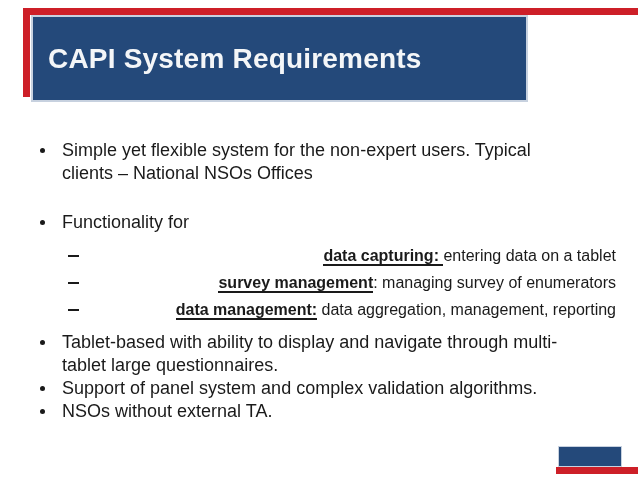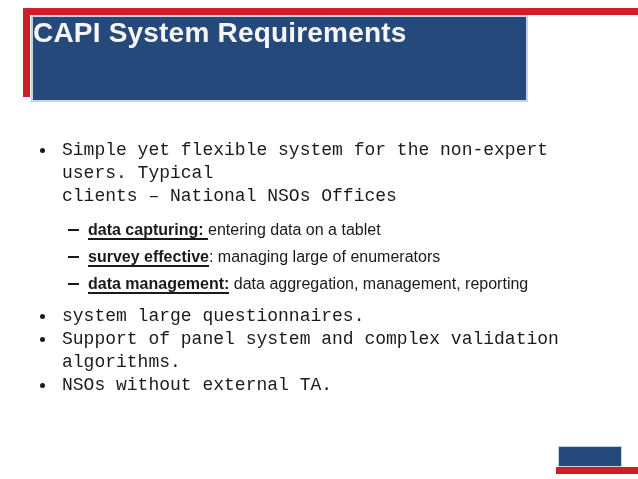--- a/index.html
+++ b/index.html
@@ -29,59 +29,60 @@
   }
 
   
   .title-box {
     position: absolute;
     left: 31px; top: 15px;
     width: 497px; height: 87px;
     background: #24497a;
     border: 2px solid #c7d1df;
     display: flex;
-    align-items: flex-start;
+    align-items: center;
+    padding-left: 15px;
   }
   .title-box h1 {
     color: #f4f6f8;
     font-size: 28px;
     font-weight: bold;
     letter-spacing: 0.2px;
   }
 
   
   .body-area {
     position: absolute;
     left: 38px; top: 139px;
     width: 578px;
     color: #1a1a1a;
   }
   .bullet {
     position: relative;
     padding-left: 24px;
     font-size: 18px;
     line-height: 23px;
-    font-family: Liberation Mono, monospace;
   }
   .bullet .dot {
     position: absolute;
     left: 2px; top: 9px;
     width: 5px; height: 5px;
     border-radius: 50%;
     background: #1a1a1a;
   }
   .gap-lg { margin-top: 26px; }
   .gap-md { margin-top: 8px; }
 
   .subs { margin-top: 8px; }
   .sub-bullet {
     position: relative;
     padding-left: 50px;
     font-size: 16px;
     line-height: 27px;
+    text-align: right;
   }
   .sub-bullet .dash {
     position: absolute;
     left: 30px; top: 13px;
     width: 11px; height: 2px;
     background: #1a1a1a;
   }
   .sub-lead {
     font-weight: bold;
     border-bottom: 2px solid #1a1a1a;
@@ -116,39 +117,44 @@
   </div>
 
   <div class="body-area">
 
     <div class="bullet">
       <span class="dot"></span>
       <div>Simple yet flexible system for the non-expert users. Typical</div>
       <div>clients – National NSOs Offices</div>
     </div>
 
+    <div class="bullet gap-lg">
+      <span class="dot"></span>
+      <div>Functionality for</div>
+    </div>
 
     <div class="subs">
       <div class="sub-bullet">
         <span class="dash"></span>
         <span class="sub-lead">data capturing: </span><span>entering data on a tablet</span>
       </div>
       <div class="sub-bullet">
         <span class="dash"></span>
-        <span class="sub-lead">survey effective</span><span>: managing large of enumerators</span>
+        <span class="sub-lead">survey management</span><span>: managing survey of enumerators</span>
       </div>
       <div class="sub-bullet">
         <span class="dash"></span>
         <span class="sub-lead">data management:</span><span> data aggregation, management, reporting</span>
       </div>
     </div>
 
     <div class="bullet gap-md">
       <span class="dot"></span>
-      <div>system large questionnaires.</div>
+      <div>Tablet-based with ability to display and navigate through multi-</div>
+      <div>tablet large questionnaires.</div>
     </div>
 
     <div class="bullet">
       <span class="dot"></span>
       <div>Support of panel system and complex validation algorithms.</div>
     </div>
 
     <div class="bullet">
       <span class="dot"></span>
       <div>NSOs without external TA.</div>

